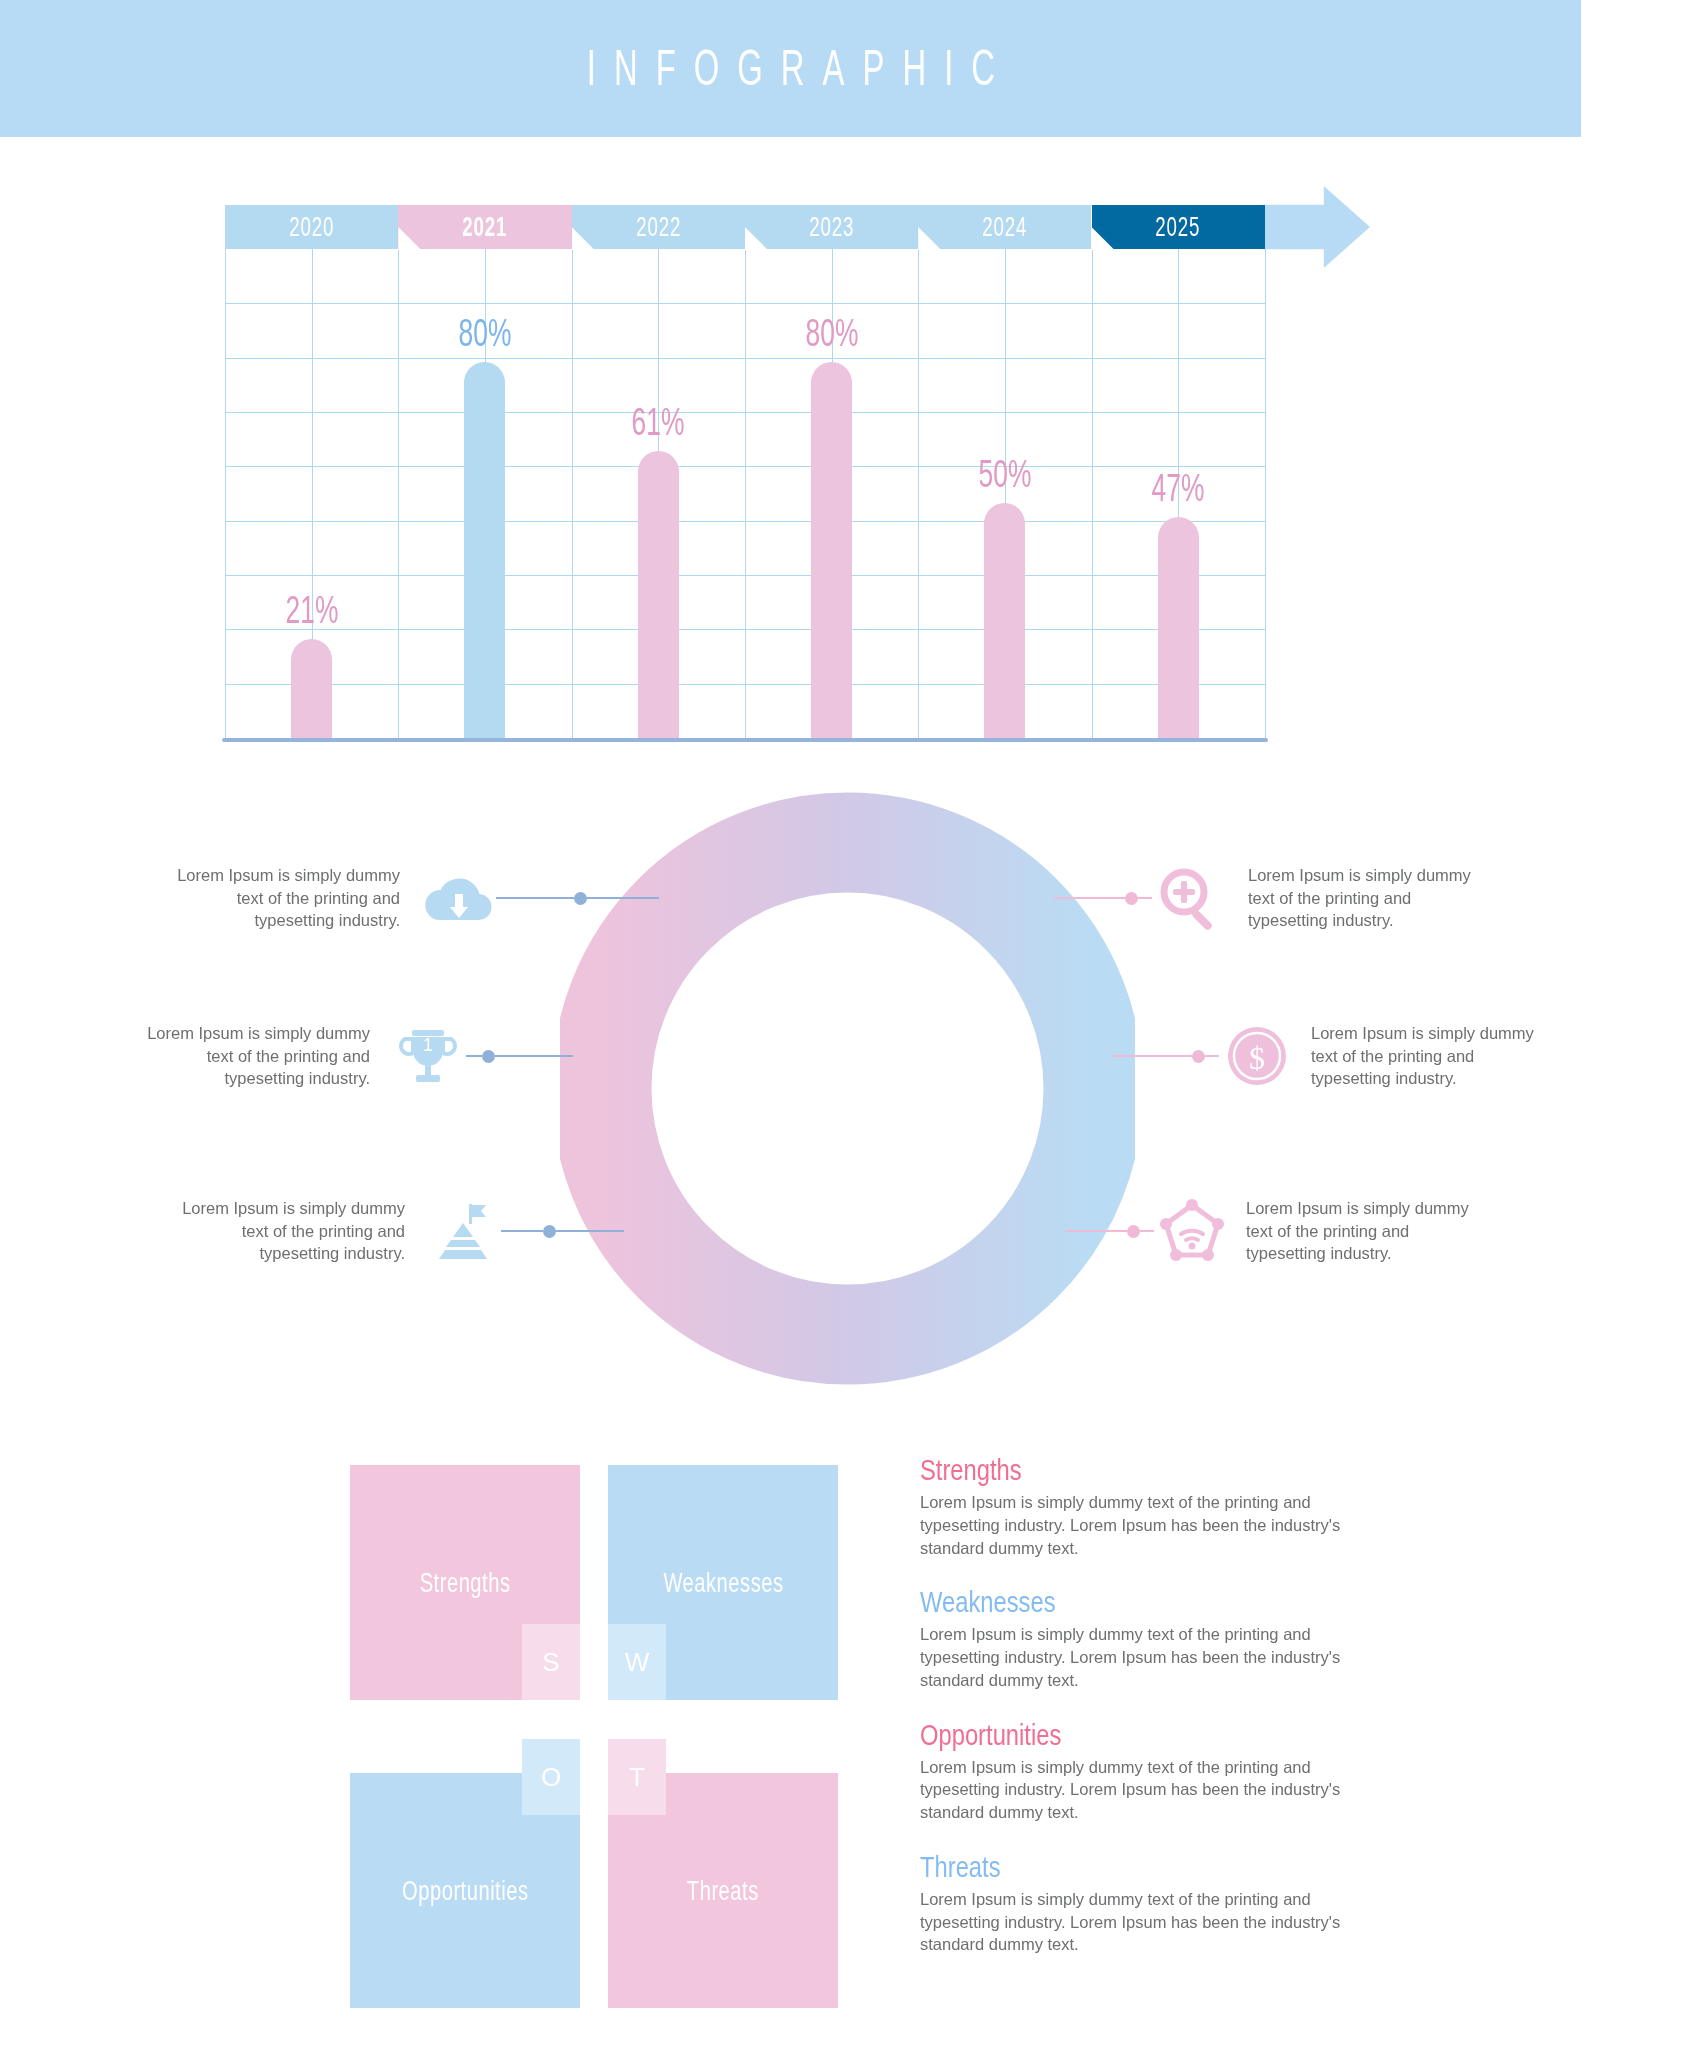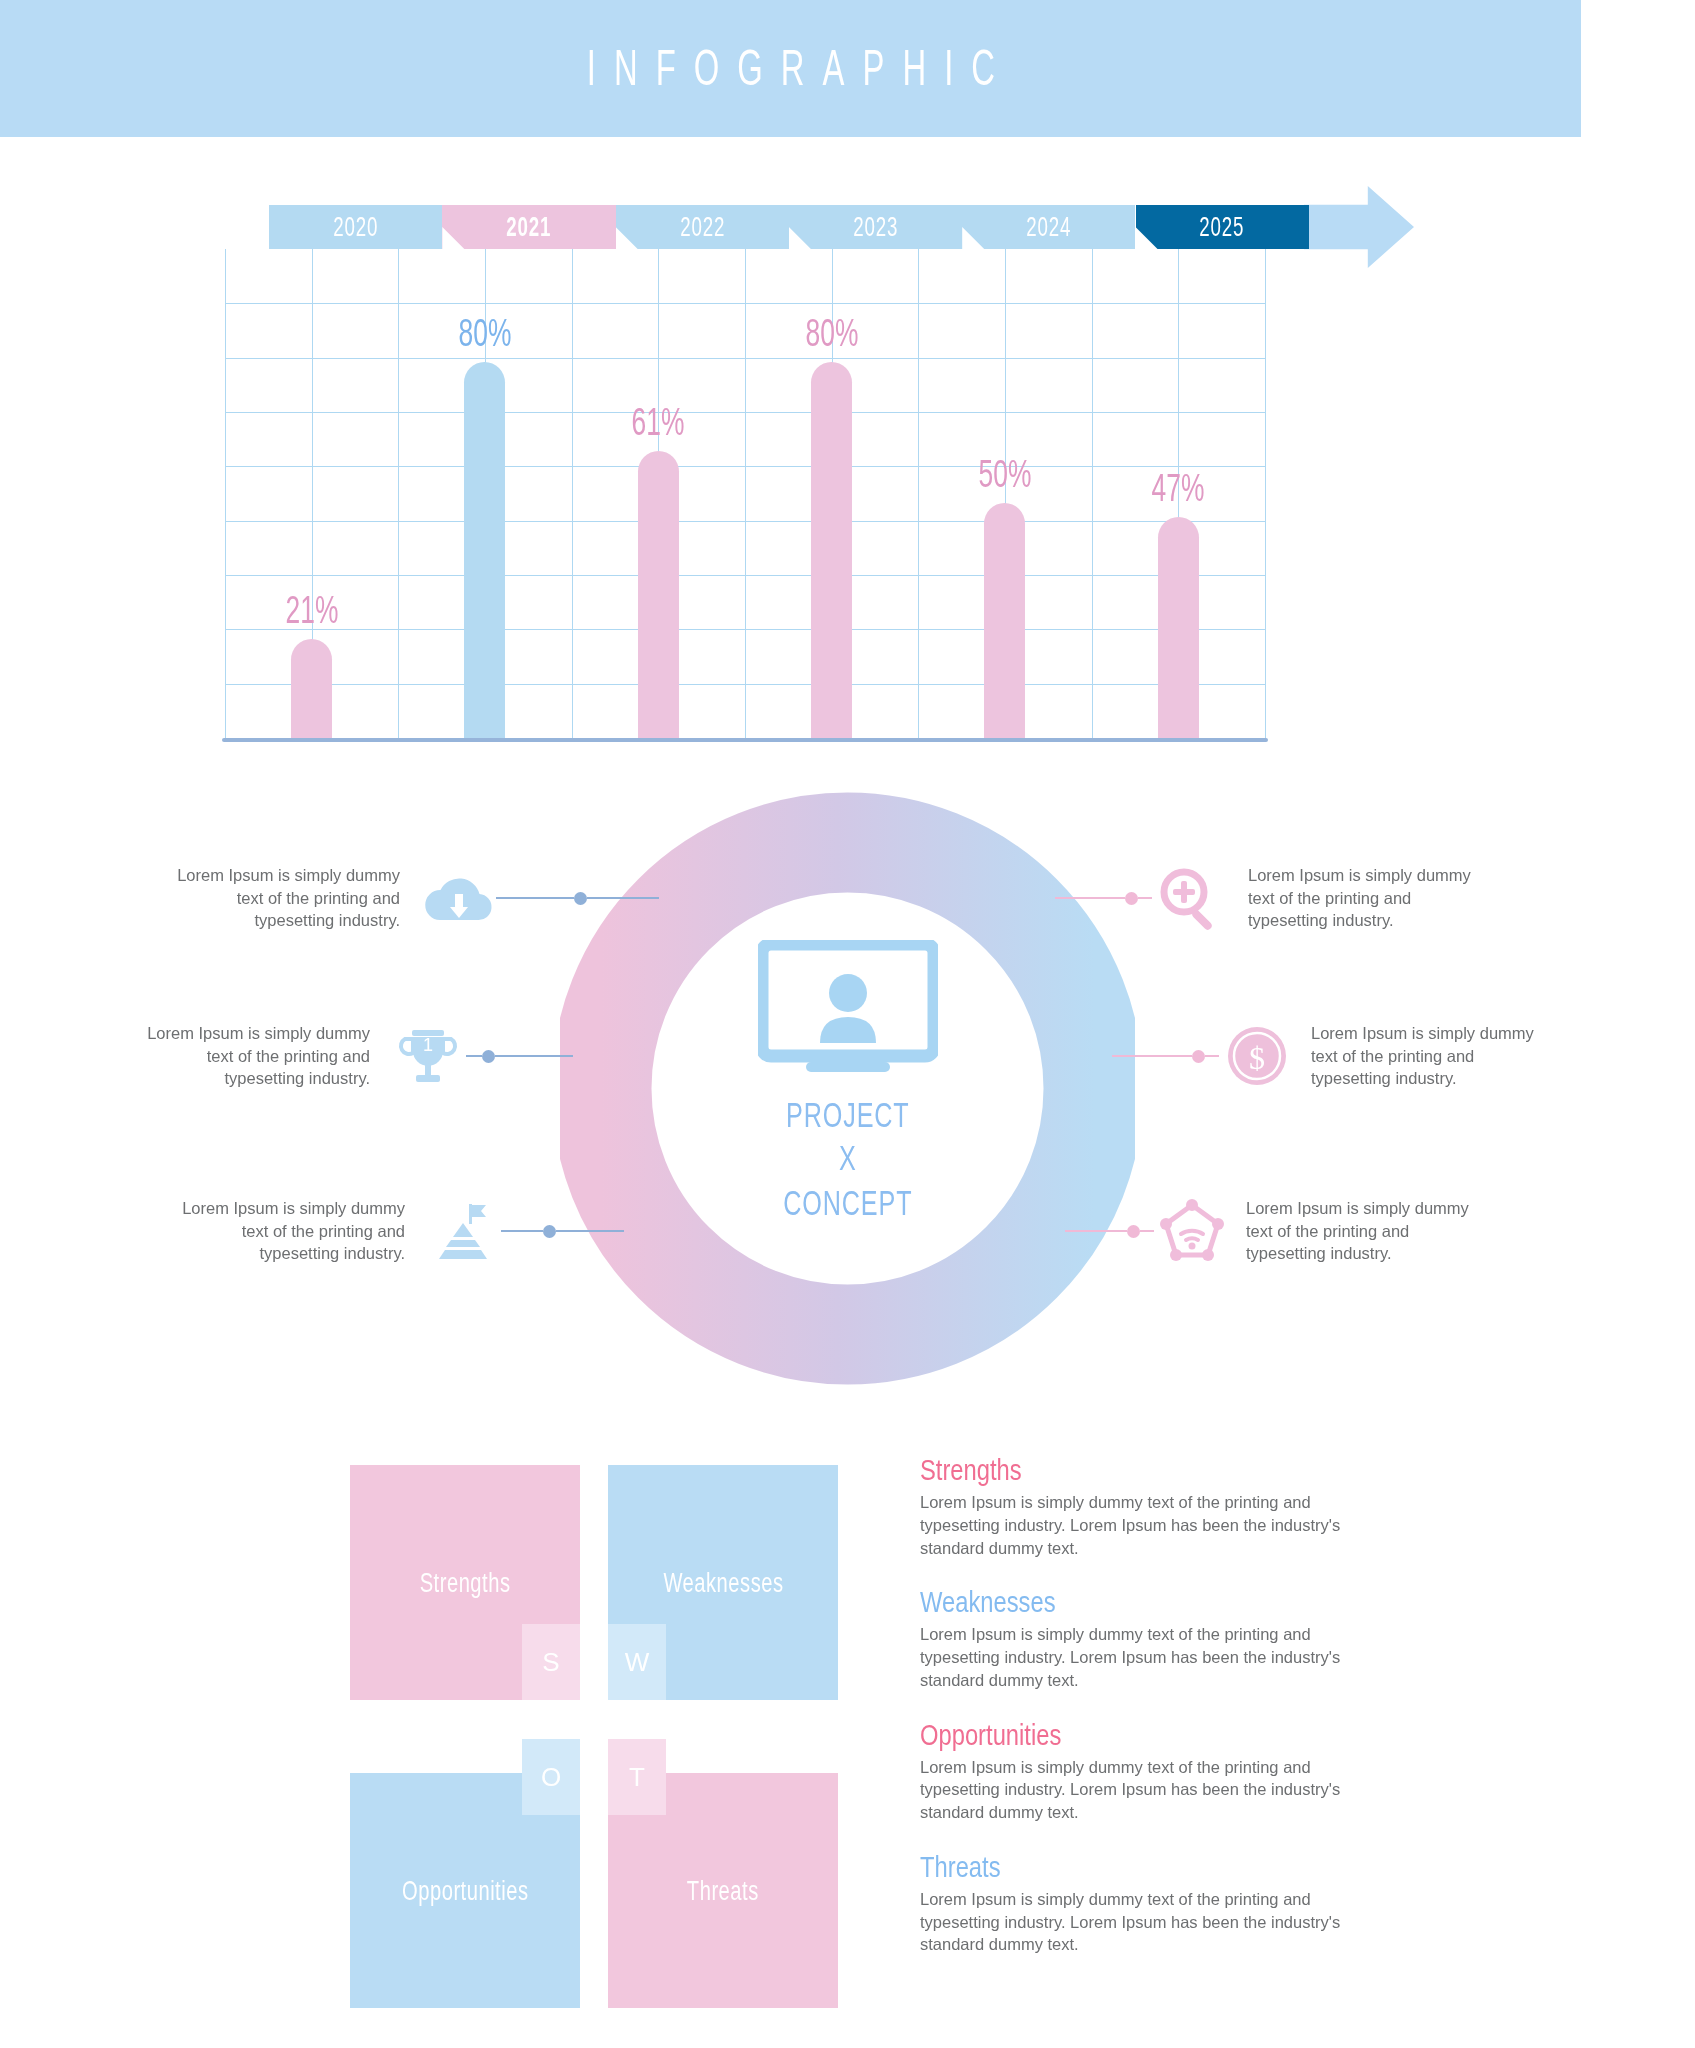--- a/index.html
+++ b/index.html
@@ -20,21 +20,21 @@
   .header-title {
     color: #ffffff; font-size: 40px; font-weight: 400;
     letter-spacing: 22px; text-indent: 22px;
     font-family: "Liberation Sans Narrow", "Liberation Sans", sans-serif;
     transform: scaleX(0.82) scaleY(1.25); transform-origin: center;
   }
 
   
   .chart-block { position: absolute; left: 225px; top: 205px; width: 1145px; height: 555px; }
 
-  .timeline { position: absolute; left: 0; top: 0; width: 1145px; height: 57px; margin-left: 44px; }
+  .timeline { position: absolute; left: 0; top: 0; width: 1145px; height: 57px; }
   .tl-seg {
     position: absolute; top: 0; height: 44px;
     display: flex; align-items: center; justify-content: center;
   }
   .tl-seg .yr {
     color: #ffffff; font-size: 24px; letter-spacing: 1px;
     font-family: "Liberation Sans Narrow", "Liberation Sans", sans-serif;
     transform: scaleX(0.78) scaleY(1.18); transform-origin: center;
     position: relative; z-index: 3;
   }
@@ -218,34 +218,20 @@
       <defs>
         <linearGradient id="ringgrad" x1="0" y1="0" x2="1" y2="0">
           <stop offset="0%" stop-color="#eec3dc"></stop>
           <stop offset="48%" stop-color="#d2c8e6"></stop>
           <stop offset="100%" stop-color="#b9dcf4"></stop>
         </linearGradient>
       </defs>
       <circle cx="287.5" cy="298.5" r="246" fill="none" stroke="url(#ringgrad)" stroke-width="100"></circle>
     </svg>
 
-    <div class="center-stack">
-      <svg class="monitor" width="180" height="132" viewBox="0 0 180 132">
-        <rect x="4" y="4" width="172" height="112" rx="9" fill="none" stroke="#a8d5f3" stroke-width="13"></rect>
-        <rect x="76" y="116" width="28" height="10" fill="#a8d5f3"></rect>
-        <rect x="48" y="122" width="84" height="10" rx="5" fill="#a8d5f3"></rect>
-        <circle cx="90" cy="53" r="19" fill="#a8d5f3"></circle>
-        <path d="M62 103 q0 -26 28 -26 q28 0 28 26 z" fill="#a8d5f3"></path>
-      </svg>
-      <div class="center-text">
-        <div>PROJECT</div>
-        <div>X</div>
-        <div>CONCEPT</div>
-      </div>
-    </div>
 
     <div class="spoke left" style="left:160px; top:72px;">
       <div class="spoke-text">Lorem Ipsum is simply dummy text of the printing and typesetting industry.</div>
       <div class="spoke-icon" style="margin-left:22px;">
         <svg width="70" height="56" viewBox="0 0 70 56">
           <path d="M17 50 a15 15 0 0 1 0.5 -30 a21 21 0 0 1 39 4 a13 13 0 0 1 -2 26 z" fill="#b7daf3"></path>
           <rect x="32" y="24" width="8" height="15" fill="#fff"></rect>
           <path d="M27 37 h18 l-9 11 z" fill="#fff"></path>
         </svg>
       </div>

